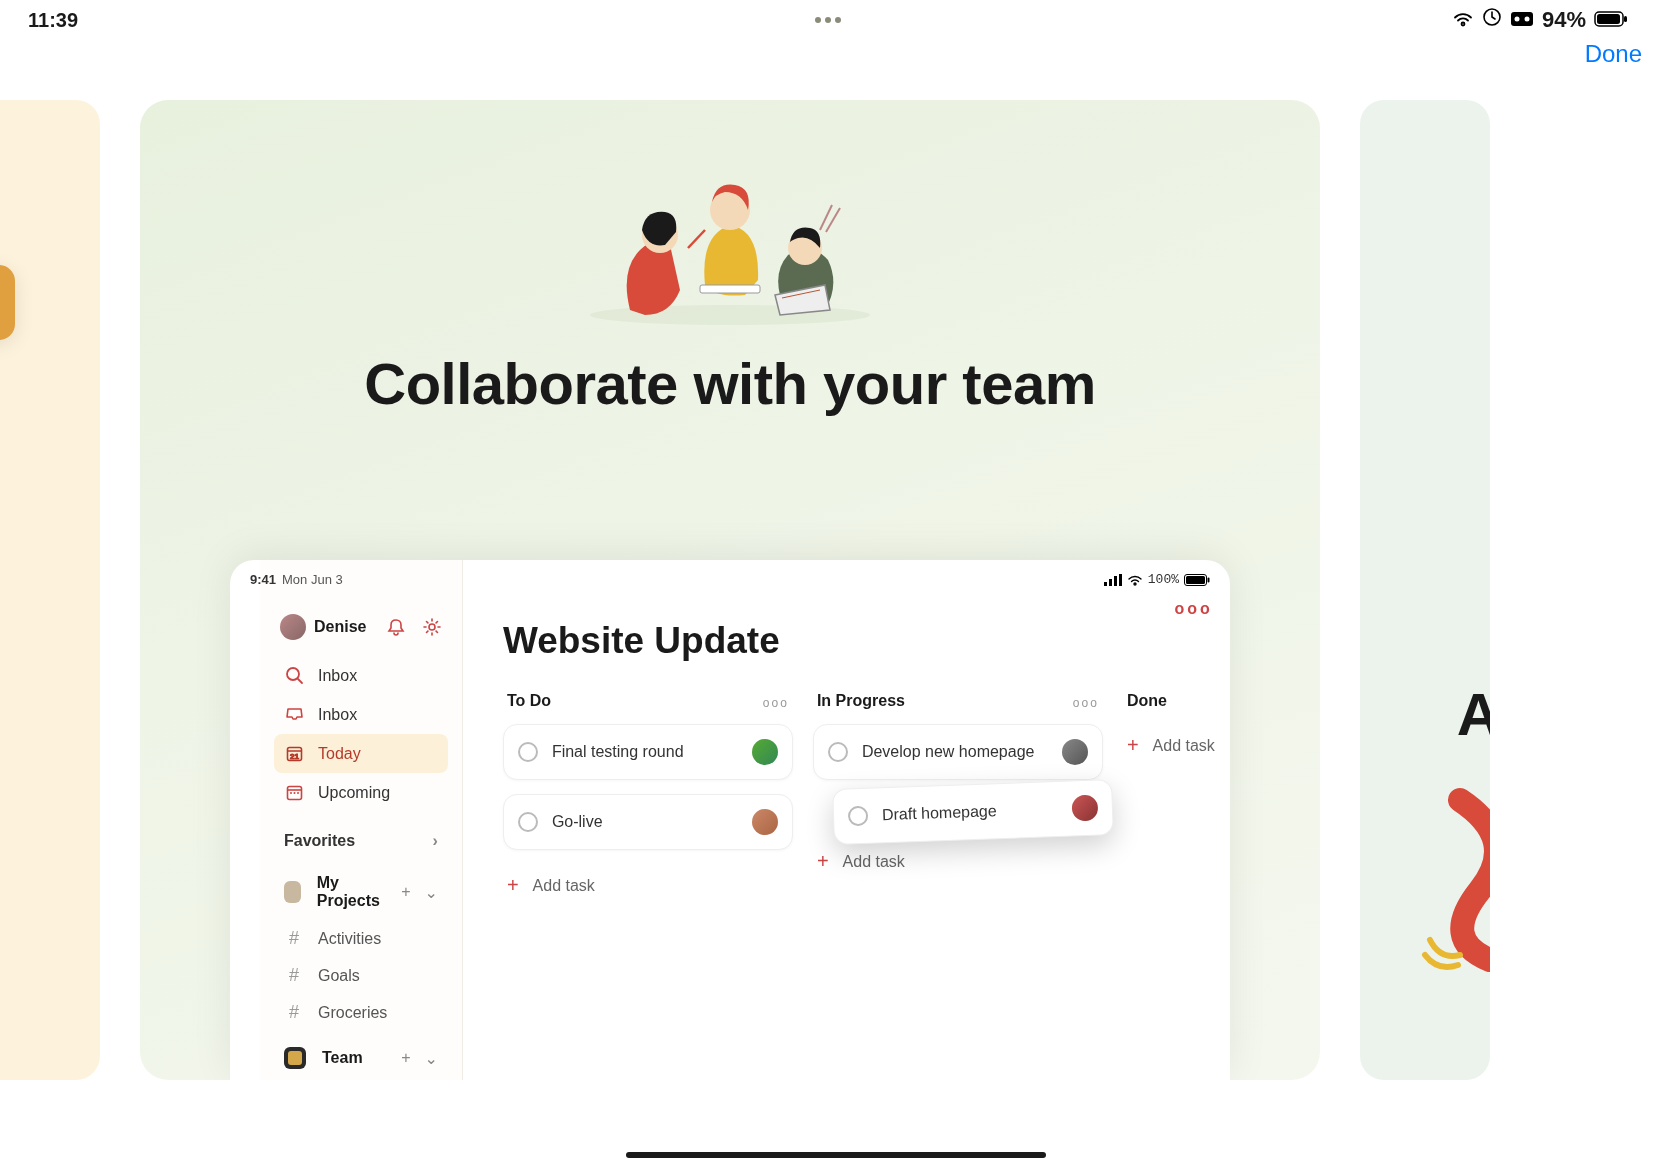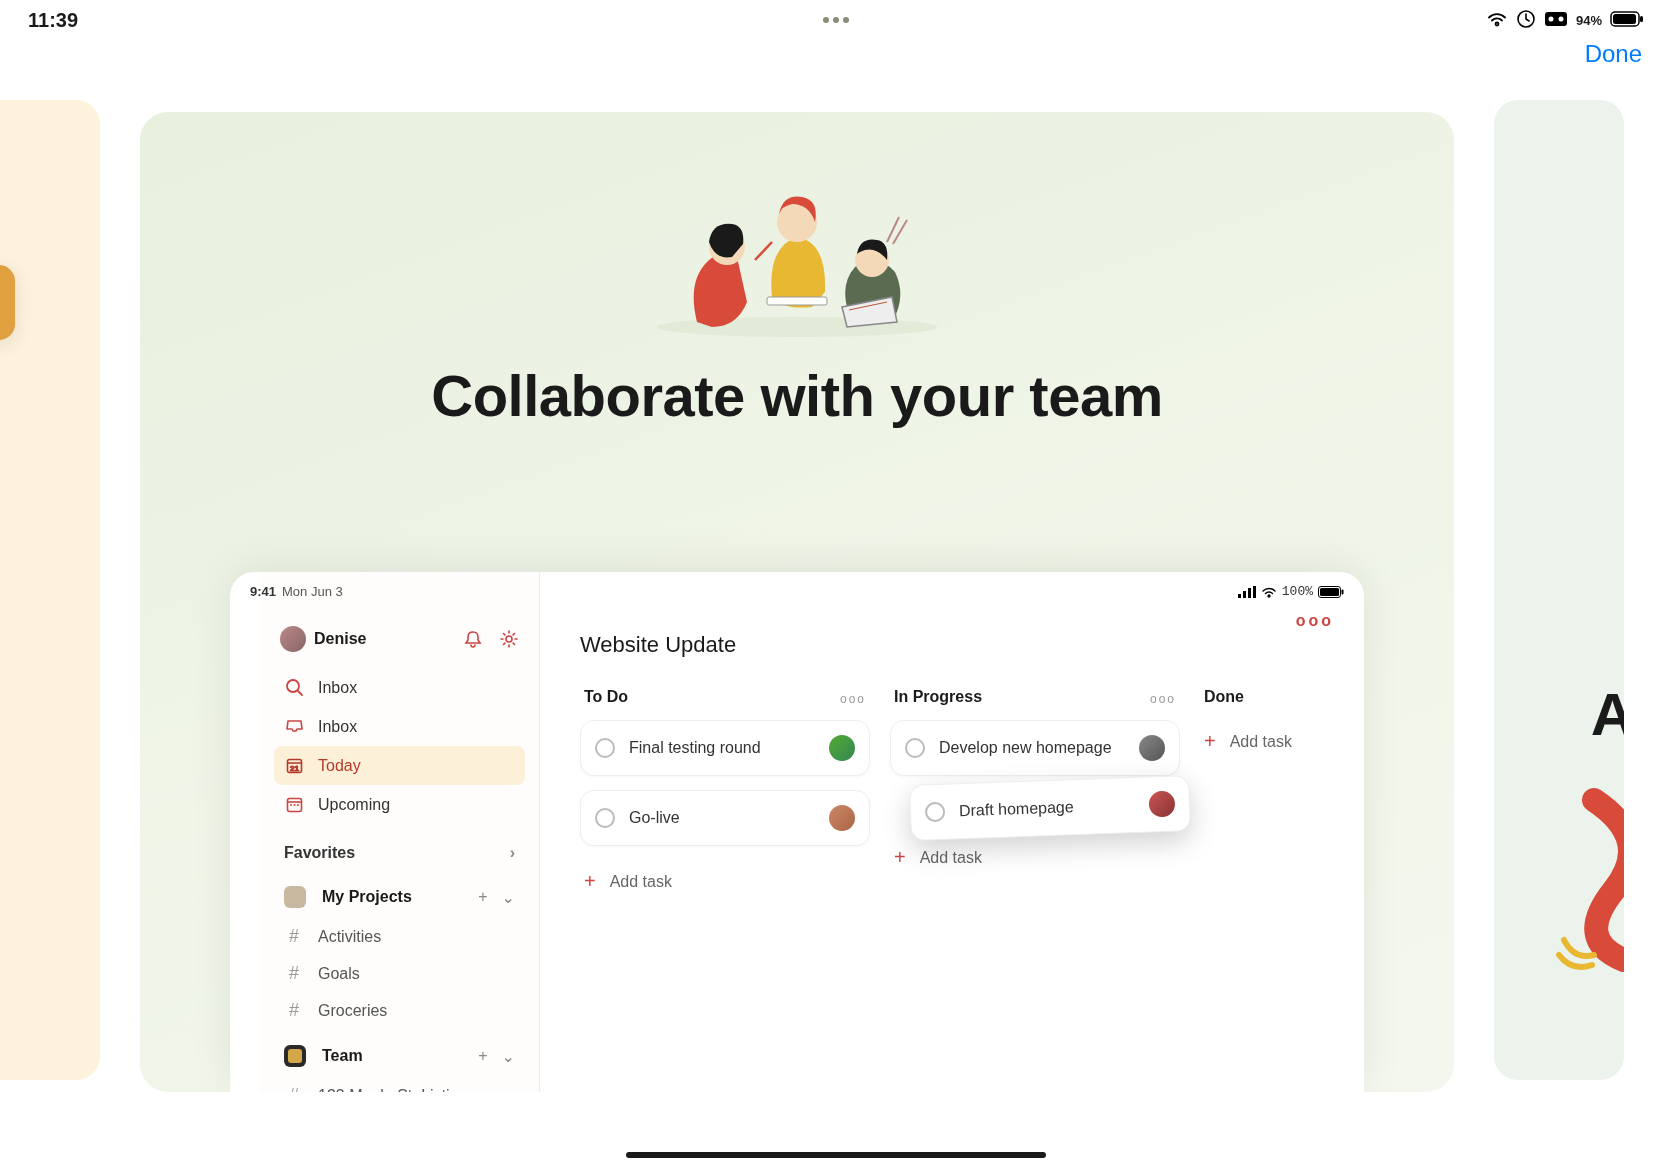--- a/index.html
+++ b/index.html
@@ -2,39 +2,39 @@
 <html><head>
 <meta charset="utf-8">
 <style>
 * { box-sizing: border-box; margin: 0; padding: 0; }
 body {
   width: 1672px; height: 1168px;
   font-family: -apple-system, BlinkMacSystemFont, "Segoe UI", Helvetica, Arial, sans-serif;
   background: #fff; color: #1a1a1a; overflow: hidden; position: relative;
 }
 .status-bar {
-  position: absolute; top: 0; left: 0; right: 0; height: 40px;
+  position: absolute; top: 0; left: 0; right: 16px; height: 40px;
   display: flex; align-items: center; padding: 0 28px;
 }
 .status-time { font-size: 20px; font-weight: 600; }
 .status-center { position:absolute; left:50%; transform:translateX(-50%); display:flex; gap:4px; }
 .dot { width:6px;height:6px;border-radius:50%;background:#8b8b7a; }
-.status-right { margin-left:auto; display:flex; align-items:center; gap:8px; font-size:13px; font-weight:600; }
+.status-right { margin-left:auto; display:flex; align-items:center; gap:8px; font-size:22px; font-weight:600; }
 .top-bar { position:absolute; top:40px; right:30px; }
 .done-link { font-size:24px; font-weight:400; color:#007aff; cursor:pointer; }
 
 .carousel { position:absolute; top:100px; left:0; right:0; bottom:0; display:flex; align-items:flex-start; }
 .card-peek { background:#fdf3dc; border-radius:24px; }
 .card-peek.left { width:130px; height:980px; margin-left:-30px; position:relative; }
 .card-peek.right { width:130px; height:980px; margin-right:-30px; position:relative; background:#ecf3ed; overflow:hidden; }
 .peek-letter { position:absolute; right:-10px; top:580px; font-size:60px; font-weight:800; color:#1a1a1a; }
 .peek-right-swirl { position:absolute; right:-50px; bottom:100px; }
 
 .card-main {
-  flex: none; width:1314px; height:980px; margin:12px 40px;
+  flex: none; width:1180px; height:980px; margin:0 40px;
   background: linear-gradient(160deg, #e8f0de 0%, #eef4e6 40%, #f4f7ee 100%);
   border-radius:28px; position:relative; overflow:hidden;
 }
 .peek-app-icon { position:absolute; left:-30px; top:165px; width:75px; height:75px; border-radius:16px; background:#e0a040; box-shadow:0 4px 20px rgba(0,0,0,0.1); display:flex; align-items:center; justify-content:center;}
 
 .hero-illustration { position:absolute; top:30px; left:50%; transform:translateX(-50%); }
 .hero-title { position:absolute; top:250px; left:0; right:0; text-align:center; font-size:58px; font-weight:800; color:#1a1a1a; letter-spacing:-0.5px; }
 
 .app-mock {
   position:absolute; top:460px; left:90px; right:90px; bottom:0;
@@ -66,21 +66,21 @@
 .sb-proj-head .folder-av { width:22px;height:22px;border-radius:6px;background:#c8b8a0; }
 .sb-proj-head .folder-av.team { background:#2a2a2a; position:relative; }
 .sb-proj-head .folder-av.team::after{content:"";position:absolute;inset:4px;border-radius:3px;background:#d4a84a;}
 .sb-proj-head .title { font-weight:700; font-size:16px; }
 .sb-proj-head .actions { margin-left:auto; display:flex; gap:14px; color:#888; }
 .sb-sub { display:flex; align-items:center; gap:14px; padding:8px 10px 8px 10px; font-size:16px; color:#555; }
 .sb-sub .hash { color:#999; width:20px; text-align:center; font-size:18px; }
 
 .mock-main { flex:1; padding:60px 0 0 40px; position:relative; }
 .mm-more { position:absolute; top:40px; right:30px; color:#c44; letter-spacing:3px; font-weight:700; cursor:pointer; }
-.mm-title { font-size:22px; font-weight:400; margin-bottom:30px; }
+.mm-title { font-size:37px; font-weight:700; margin-bottom:30px; }
 .board { display:flex; gap:20px; }
 .col { width:290px; }
 .col.done { width:120px; }
 .col-head { display:flex; align-items:flex-end; padding:0 4px 14px 4px; }
 .col-head .t { font-weight:700; font-size:16px; }
 .col-head .m { margin-left:auto; color:#999; letter-spacing:2px; font-size:12px; cursor:pointer; }
 .tcard {
   background:#fff; border:1px solid #eee; border-radius:14px;
   padding:14px 14px; margin-bottom:14px;
   display:flex; align-items:center; gap:14px;

